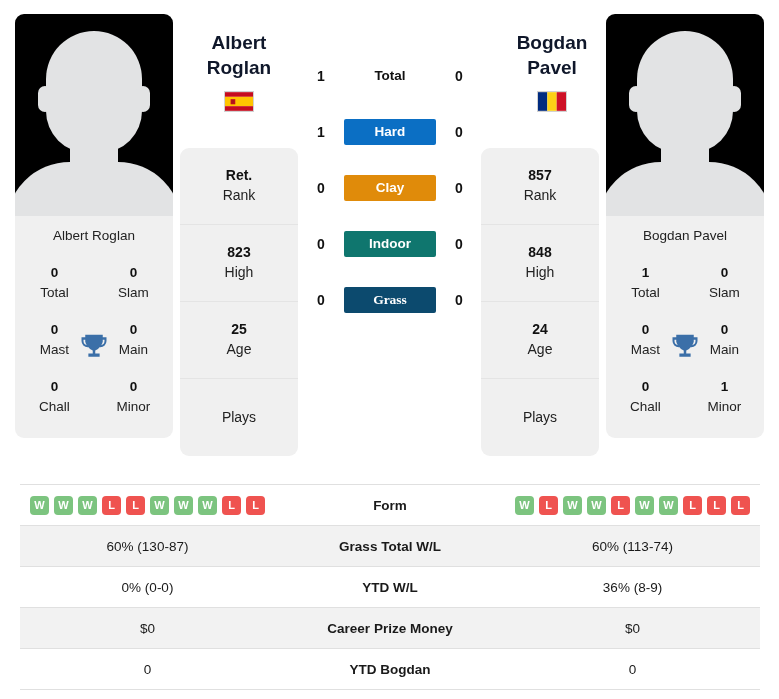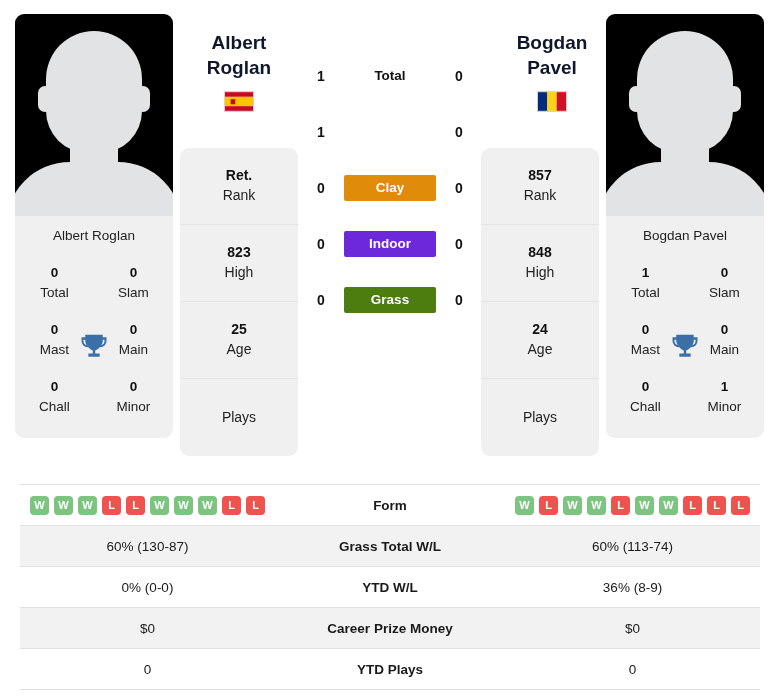--- a/index.html
+++ b/index.html
@@ -402,35 +402,36 @@
   </div>
 
   <div class="surfaces" id="surfaces">
       <div class="surface-row">
         <div class="num">1</div>
         <div class="surface-badge plain" style="color: rgb(17, 17, 17);">Total</div>
         <div class="num">0</div>
       </div>
       <div class="surface-row">
         <div class="num">1</div>
+        <div class="surface-badge" style="background: rgb(11, 111, 196); color: rgb(255, 255, 255);">Hard</div>
         <div class="num">0</div>
       </div>
       <div class="surface-row">
         <div class="num">0</div>
         <div class="surface-badge" style="background: rgb(224, 139, 10); color: rgb(255, 255, 255);">Clay</div>
         <div class="num">0</div>
       </div>
       <div class="surface-row">
         <div class="num">0</div>
-        <div class="surface-badge" style="background: #6d28d9; color: rgb(255, 255, 255);">Indoor</div>
+        <div class="surface-badge" style="background: #0f766e; color: rgb(255, 255, 255);">Indoor</div>
         <div class="num">0</div>
       </div>
       <div class="surface-row">
         <div class="num">0</div>
-        <div class="surface-badge" style="background: #4d7c0f; color: rgb(255, 255, 255);">Grass</div>
+        <div class="surface-badge" style="background: #0c4a6e; color: rgb(255, 255, 255); font-family: Liberation Serif, serif;">Grass</div>
         <div class="num">0</div>
       </div>
     </div>
 
 </div>
 
 <div class="stats-table" id="stats-table">
     <div class="table-row form-row">
       <div class="cell side">
         <div class="form-list">
@@ -472,16 +473,16 @@
       <div class="cell mid">YTD W/L</div>
       <div class="cell side">36% (8-9)</div>
     </div>
     <div class="table-row alt">
       <div class="cell side">$0</div>
       <div class="cell mid">Career Prize Money</div>
       <div class="cell side">$0</div>
     </div>
     <div class="table-row">
       <div class="cell side">0</div>
-      <div class="cell mid">YTD Plays</div>
+      <div class="cell mid">YTD Bogdan</div>
       <div class="cell side">0</div>
     </div>
   </div>
 
 </body></html>

